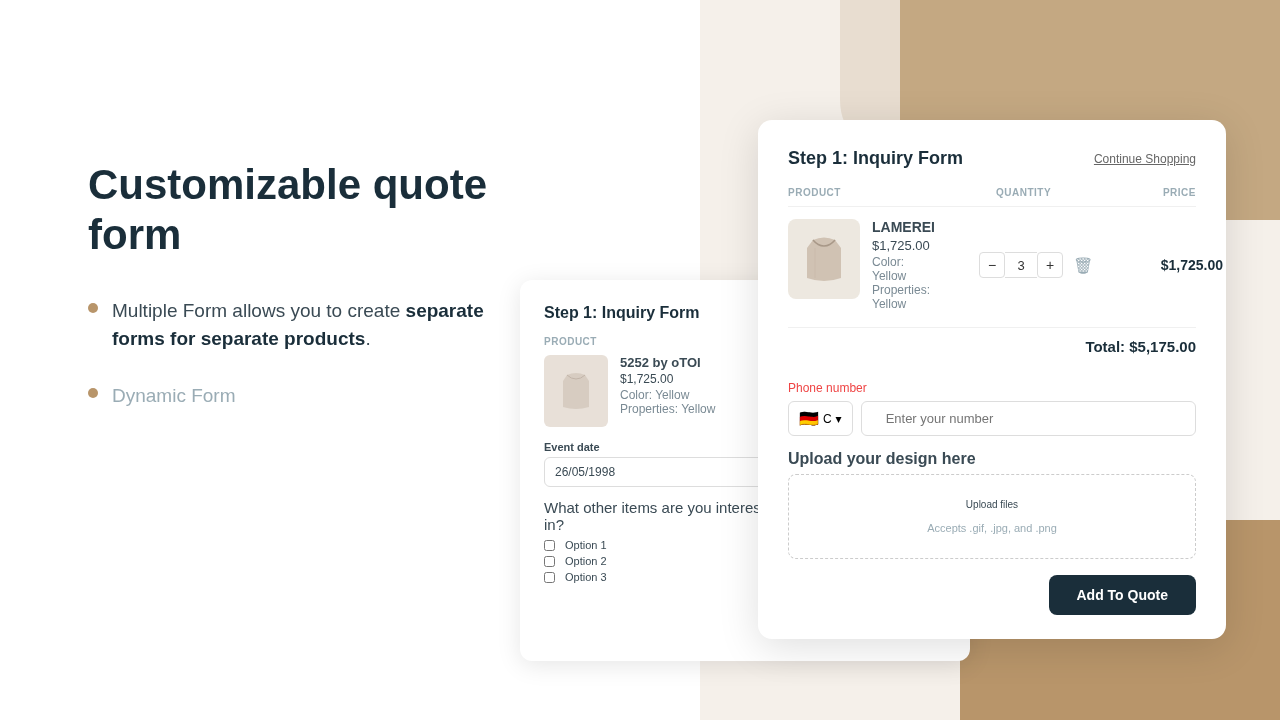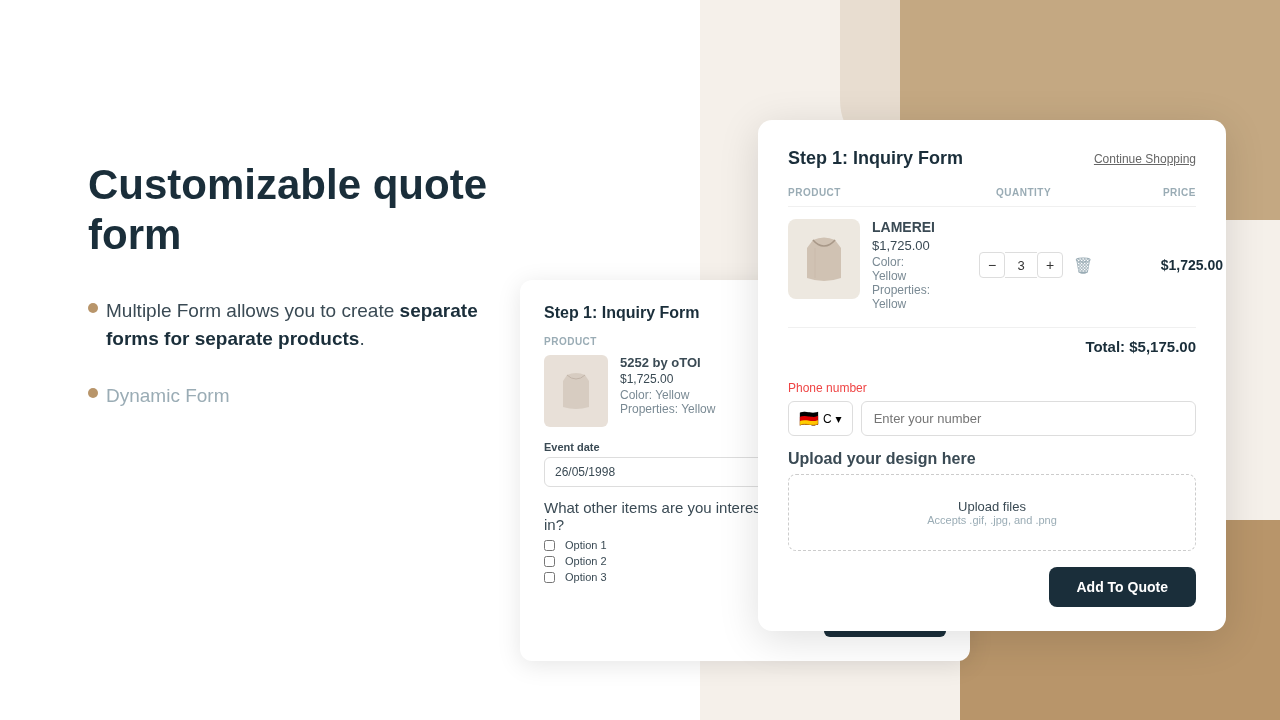--- a/index.html
+++ b/index.html
@@ -78,21 +78,21 @@
     }
 
     .feature-list {
       list-style: none;
     }
 
     .feature-item {
       display: flex;
       align-items: flex-start;
       margin-bottom: 28px;
-      gap: 8px;
+      gap: 14px;
     }
 
     .bullet {
       width: 10px;
       height: 10px;
       border-radius: 50%;
       background: #b8956a;
       margin-top: 6px;
       flex-shrink: 0;
     }
@@ -431,21 +431,21 @@
     }
 
     .flag {
       font-size: 16px;
     }
 
     .phone-text-input {
       flex: 1;
       border: 1px solid #ddd;
       border-radius: 6px;
-      padding: 7px 12px;
+      padding: 7px 24px;
       font-size: 13px;
       color: #999;
       outline: none;
     }
 
     .upload-section {
       margin-bottom: 16px;
     }
 
     .upload-label {
@@ -458,25 +458,25 @@
     .upload-area {
       border: 1px dashed #ccc;
       border-radius: 8px;
       padding: 24px 16px;
       text-align: center;
     }
 
     .upload-btn {
       background: none;
       border: none;
-      font-size: 13px;
+      font-size: 10px;
       color: #3a4a54;
       font-weight: 500;
       cursor: pointer;
-      margin-bottom: 0;
+      margin-bottom: 12px;
       display: block;
       width: 100%;
     }
 
     .upload-accepts {
       font-size: 11px;
       color: #9aacb5;
     }
 
     .add-to-quote-btn {

